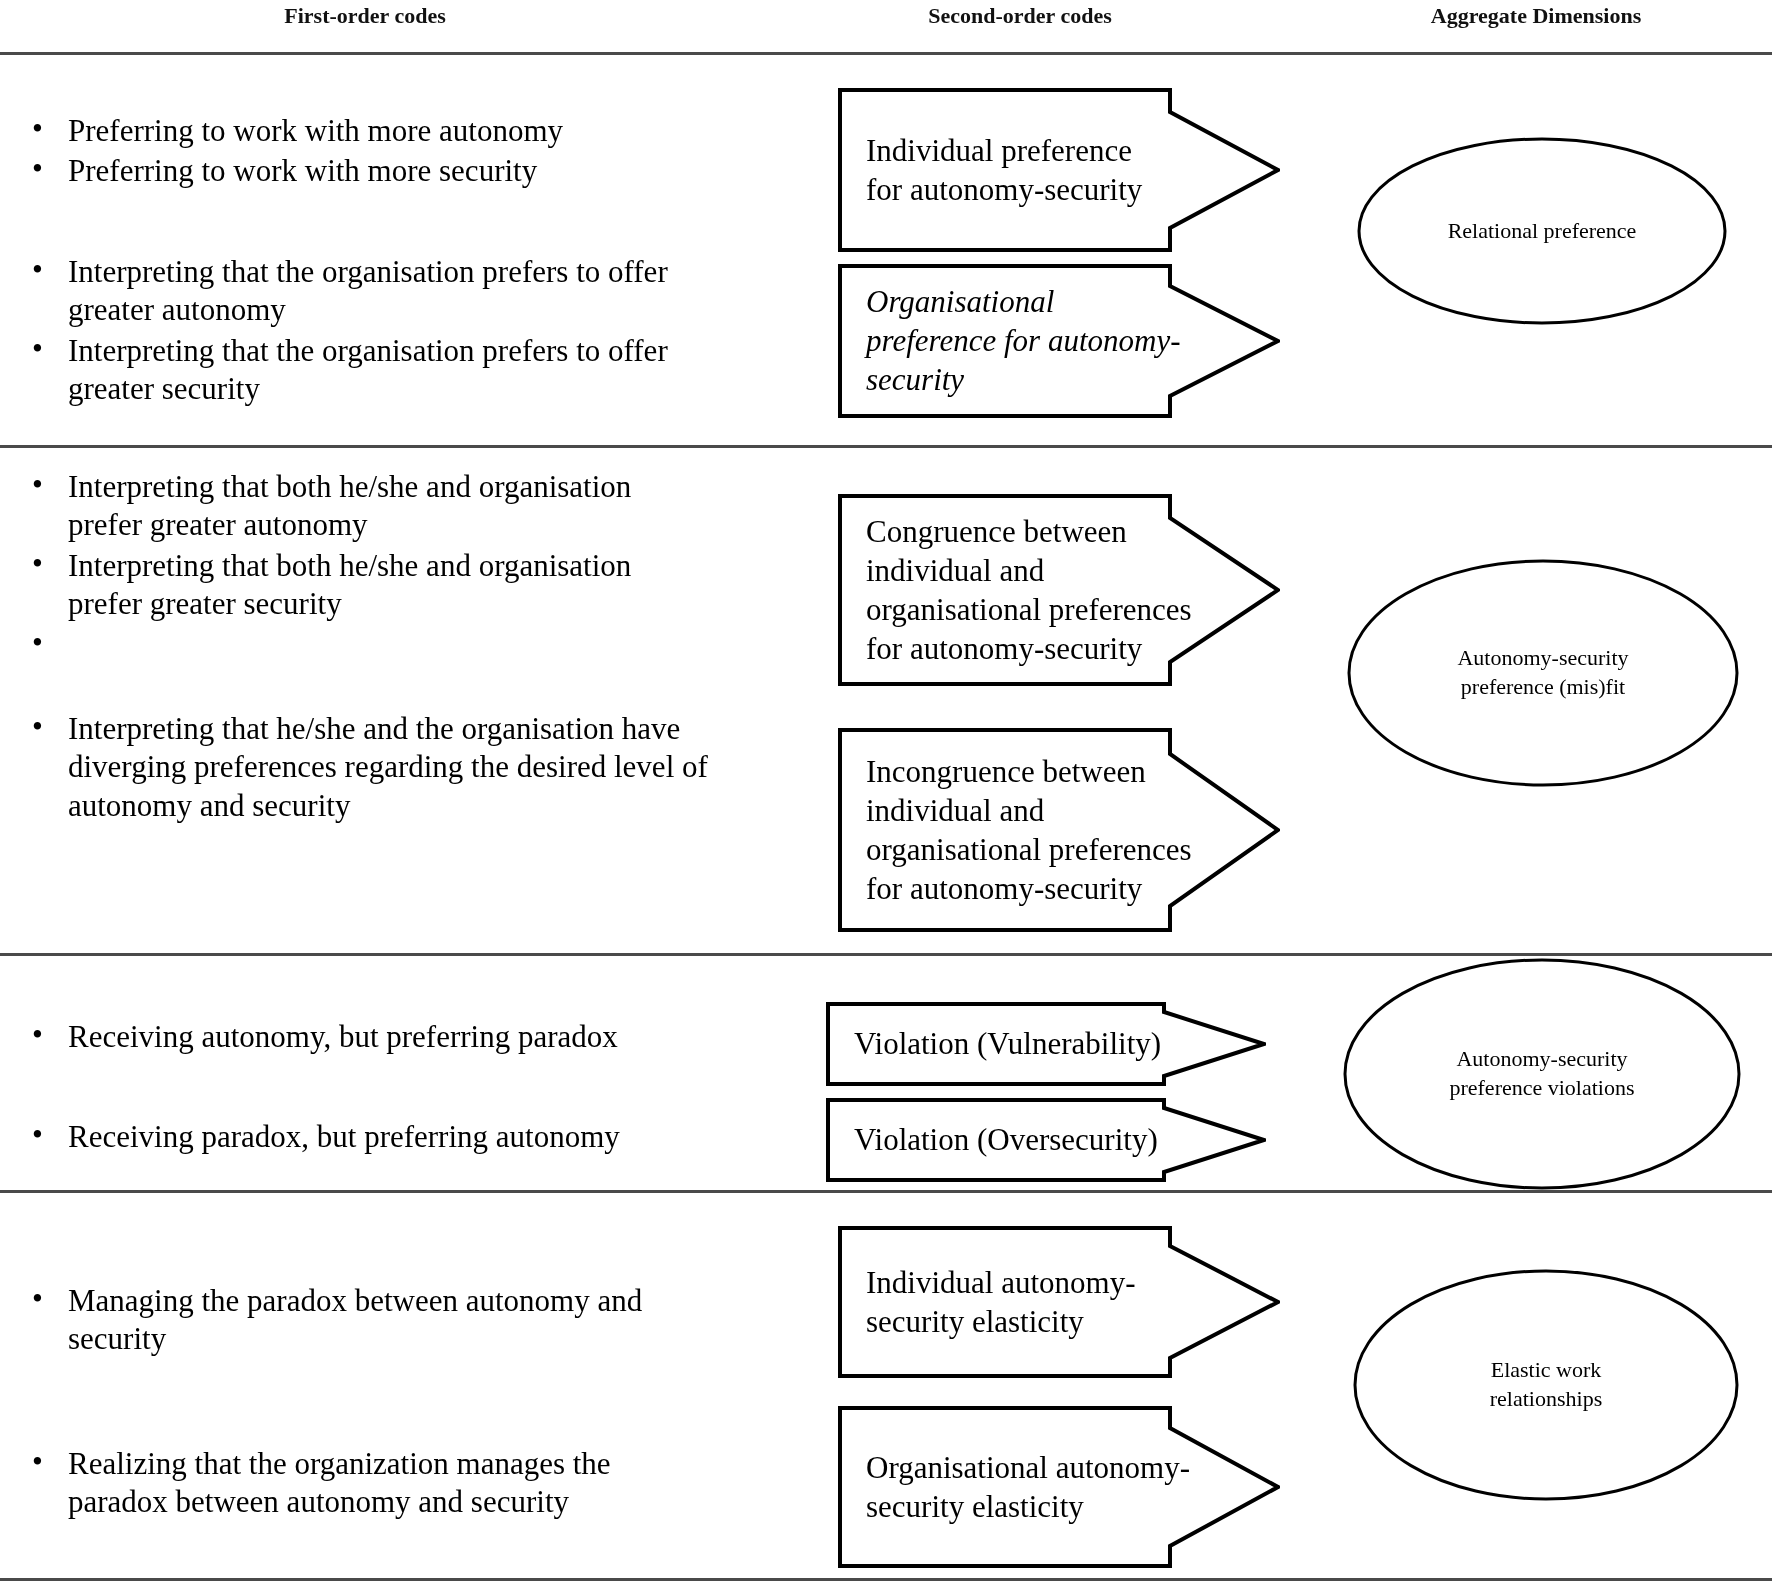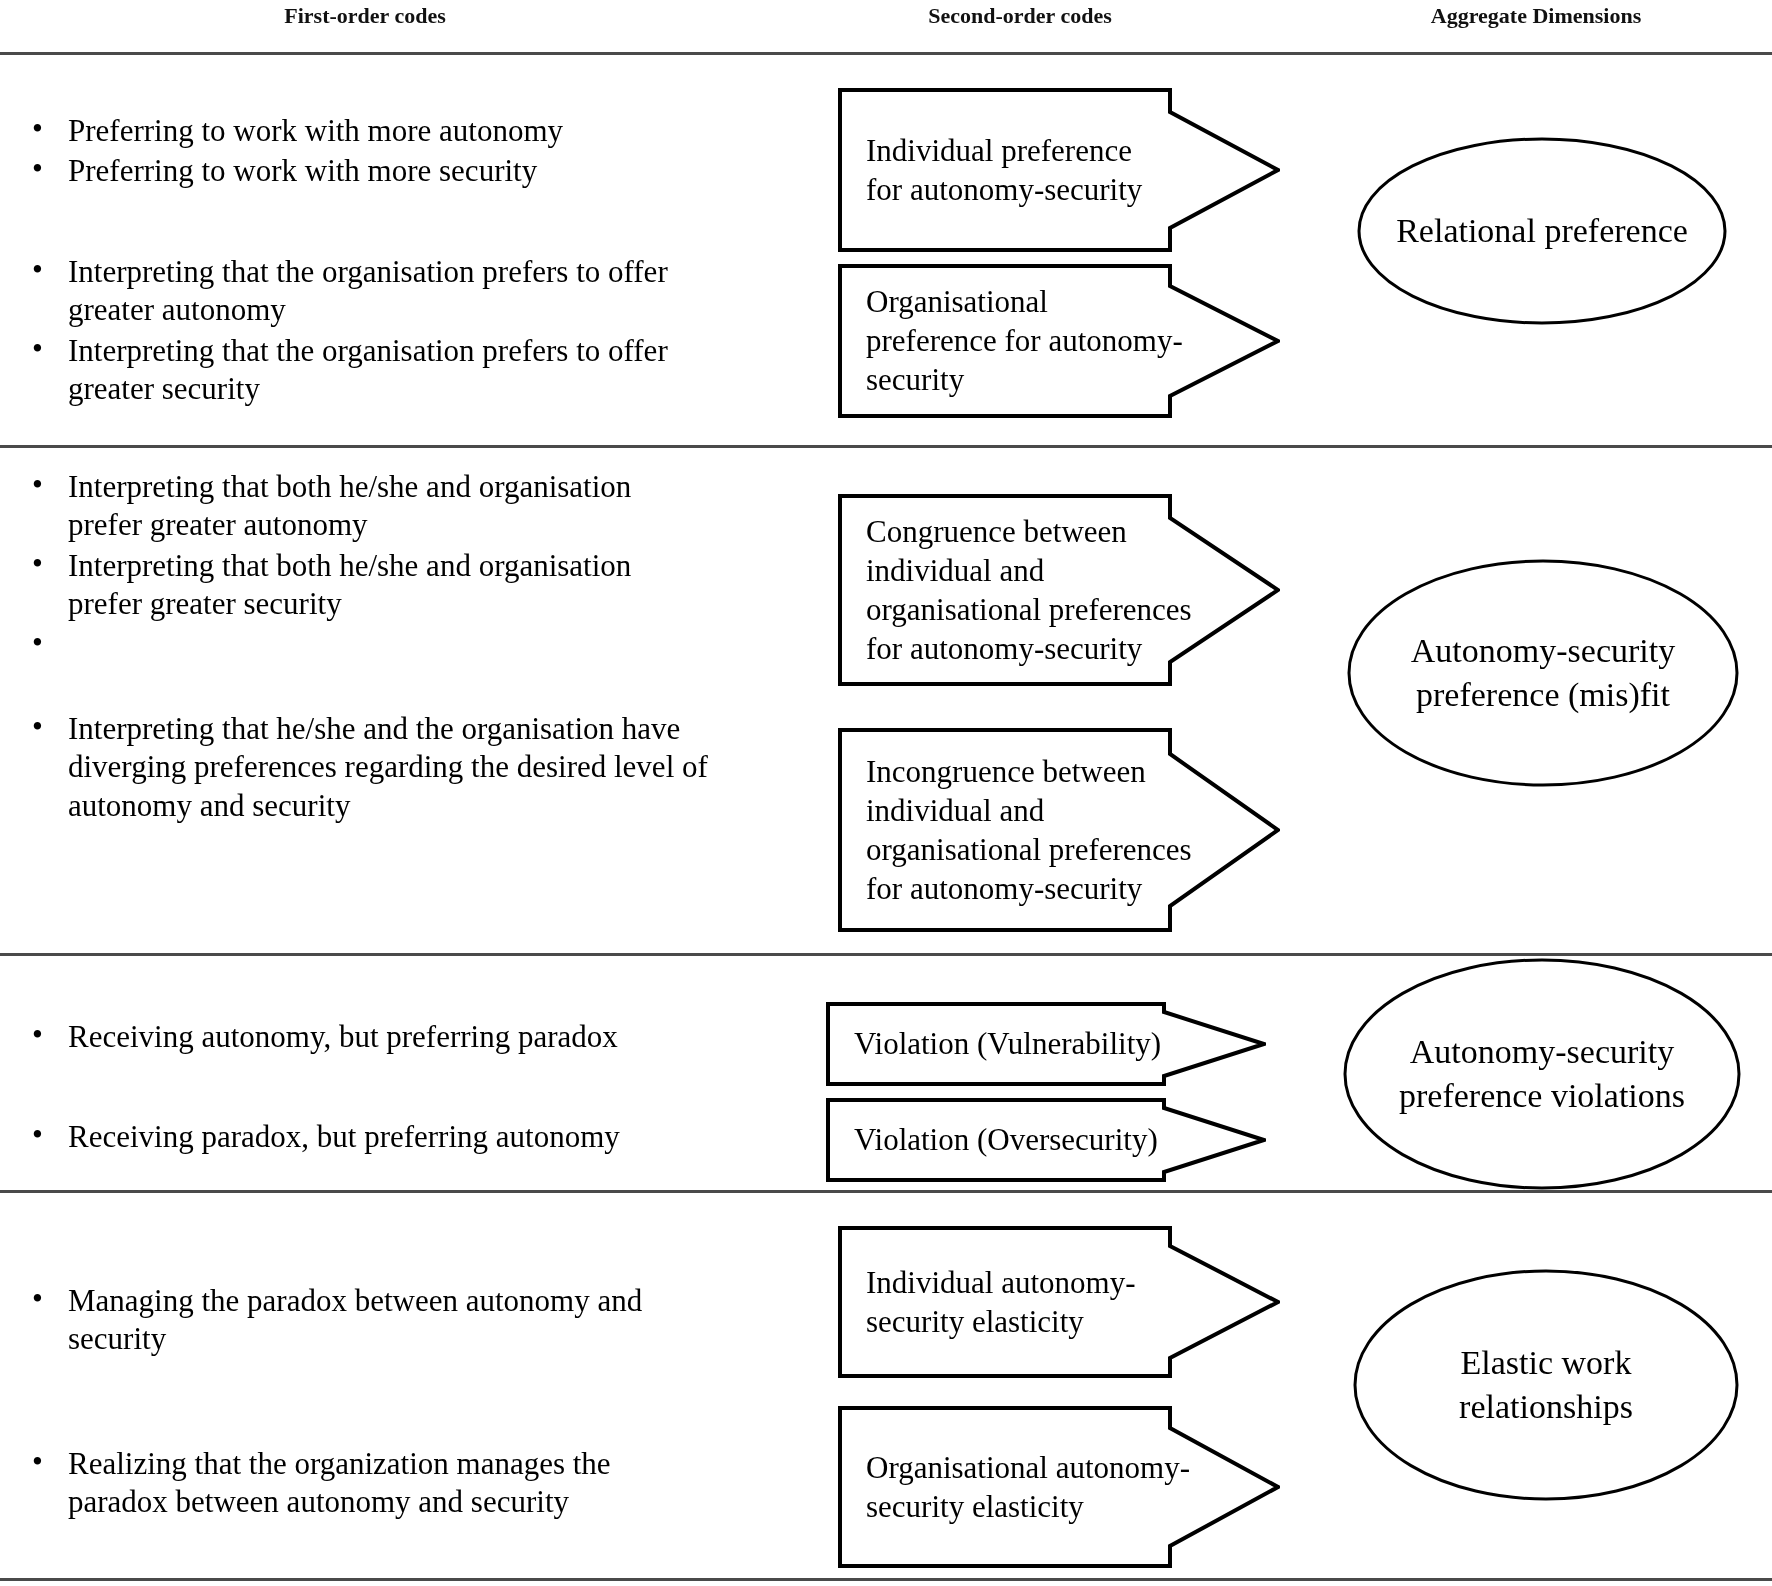--- a/index.html
+++ b/index.html
@@ -99,21 +99,21 @@
     height: 100%;
     display: block;
   }
   .ellipse-label {
     position: absolute;
     left: 0;
     top: 50%;
     transform: translateY(-50%);
     width: 100%;
     text-align: center;
-    font-size: 34px;
+    font-size: 22px;
     line-height: 1.3;
     color: #000;
     white-space: pre-line;
     padding: 0 34px;
     box-sizing: border-box;
   }
 </style>
 </head>
 <body>
 
@@ -149,21 +149,21 @@
   </div>
 
   <div class="arrow-box" style="left:838px; top:86px; width:442px; height:168px;">
     <svg viewBox="0 0 442 168" preserveAspectRatio="none">
       <polygon points="2,4 332,4 332,26 440,84 332,142 332,164 2,164" fill="#ffffff" stroke="#000000" stroke-width="4" vector-effect="non-scaling-stroke"></polygon>
     </svg>
     <div class="arrow-label">Individual preference
 for autonomy-security</div>
   </div>
 
-  <div class="arrow-box" style="left:838px; top:262px; width:442px; height:158px;">
+  <div class="arrow-box" style="left:838px; top:262px; width:442px; height:158px;font-style:italic;">
     <svg viewBox="0 0 442 158" preserveAspectRatio="none">
       <polygon points="2,4 332,4 332,24 440,79 332,134 332,154 2,154" fill="#ffffff" stroke="#000000" stroke-width="4" vector-effect="non-scaling-stroke"></polygon>
     </svg>
     <div class="arrow-label">Organisational
 preference for autonomy-
 security</div>
   </div>
 
   <div class="ellipse" style="left:1356px; top:136px; width:372px; height:190px;">
     <svg viewBox="0 0 372 190" preserveAspectRatio="none">

